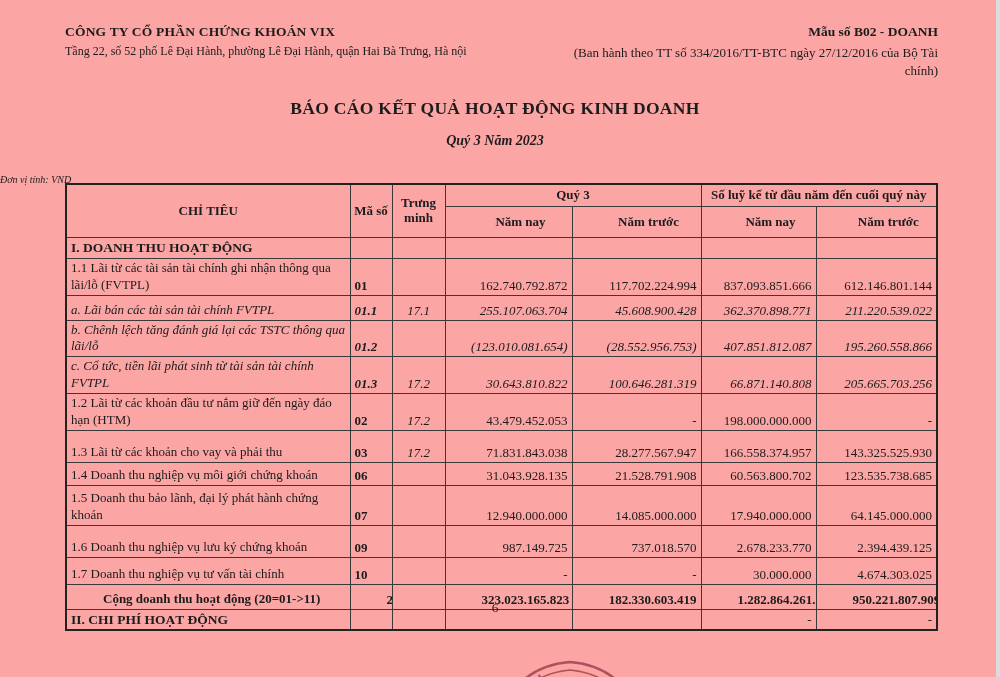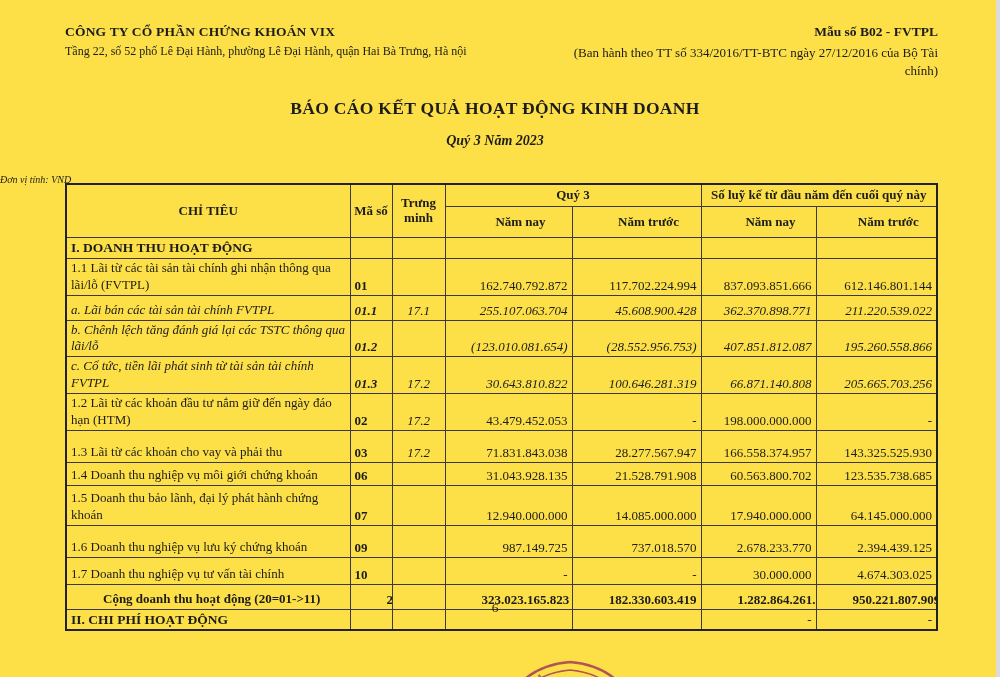--- a/index.html
+++ b/index.html
@@ -4,21 +4,21 @@
 <style>
   html,body{margin:0;padding:0;}
   body{
     width:1000px;height:677px;
     background:#ffffff;
     font-family:"Liberation Serif","DejaVu Serif",serif;
     color:#1c1c1c;
     position:relative;
     overflow:hidden;
   }
-  .page{position:relative;width:1000px;height:677px;background:#fde047;}
+  .page{position:relative;width:1000px;height:677px;background:#fca5a5;}
   .edge-shade{position:absolute;right:0;top:0;width:4px;height:677px;background:#dcdcdc;}
 
   
   .hdr{position:absolute;top:24px;left:65px;right:62px;display:flex;justify-content:space-between;}
   .hdr-left{width:520px;}
   .company-name{font-weight:bold;font-size:13.5px;letter-spacing:.2px;}
   .company-address{font-size:12px;margin-top:4px;}
   .hdr-right{width:400px;text-align:right;}
   .form-number{font-weight:bold;font-size:13.5px;}
   .form-issuance{font-size:13px;margin-top:4px;line-height:1.35;}
@@ -89,21 +89,21 @@
 <body>
 
 <div class="page">
 
   <div class="hdr">
     <div class="hdr-left">
       <div class="company-name">CÔNG TY CỔ PHẦN CHỨNG KHOÁN VIX</div>
       <div class="company-address">Tầng 22, số 52 phố Lê Đại Hành, phường Lê Đại Hành, quận Hai Bà Trưng, Hà nội</div>
     </div>
     <div class="hdr-right">
-      <div class="form-number">Mẫu số B02 - FVTPL</div>
+      <div class="form-number">Mẫu số B02 - DOANH</div>
       <div class="form-issuance">(Ban hành theo TT số 334/2016/TT-BTC ngày 27/12/2016 của Bộ Tài chính)</div>
     </div>
   </div>
 
   <div class="report-title">BÁO CÁO KẾT QUẢ HOẠT ĐỘNG KINH DOANH</div>
   <div class="report-subtitle">Quý 3 Năm 2023</div>
   <div class="unit-note">Đơn vị tính: VND</div>
 
   <table class="report">
     <colgroup>

